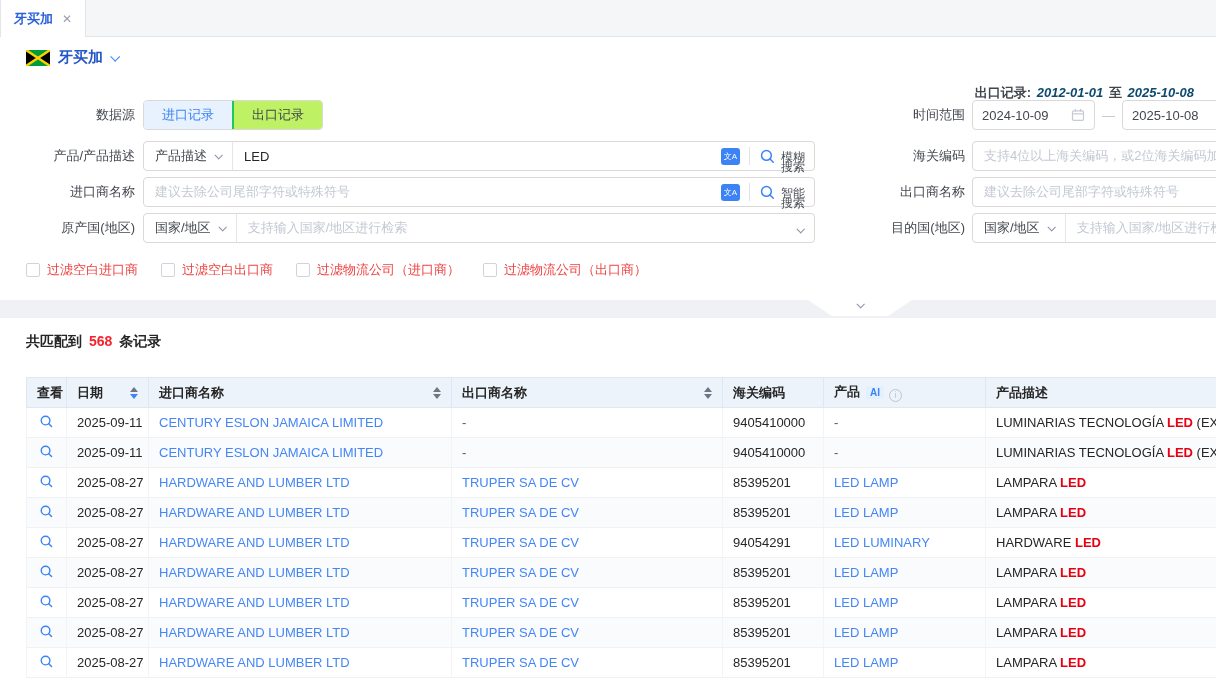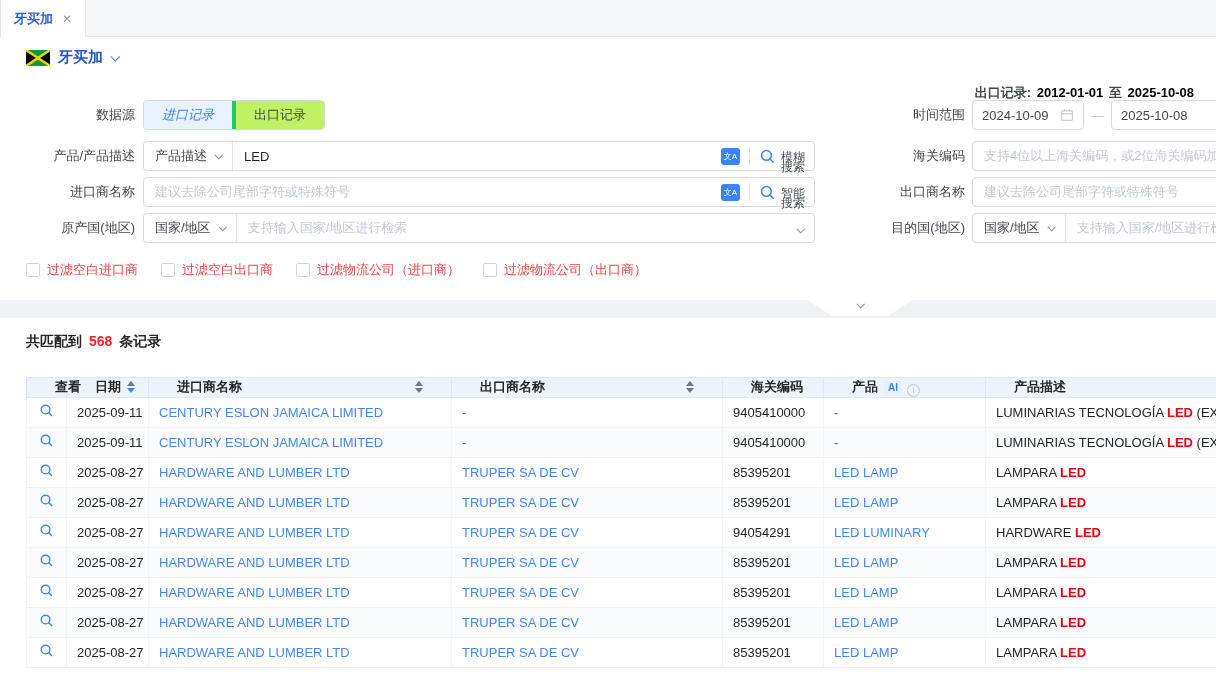--- a/index.html
+++ b/index.html
@@ -14,36 +14,36 @@
   .tab-close { color:#9aa0a8; font-size:12px; }
 
   
   .country-row { position:absolute; top:48; left:26px; top:48px; display:flex; align-items:center; gap:8px; }
   .country-name { color:#2457c5; font-size:15px; font-weight:700; }
   .caret { display:inline-block; width:6px; height:6px; border-right:1.4px solid #8a94a6; border-bottom:1.4px solid #8a94a6; transform:rotate(45deg) translateY(-1px); }
   .caret.blue { border-color:#3c83f6; width:7px; height:7px; }
 
   
   .update-range { position:absolute; top:84px; right:20px; font-size:13px; color:#42464d; font-weight:700; white-space:nowrap; }
-  .update-range .date { color:#000000; padding:0 2px; }
+  .update-range .date { color:#0c4a6e; padding:0 2px;font-style:italic; }
 
   
   .f-row { position:absolute; left:0; width:1300px; height:30px; display:flex; align-items:center; }
   .f-label { width:135px; text-align:right; color:#42464d; flex:none; }
   .f-ctrl { margin-left:8px; flex:none; }
   .r-label { width:150px; text-align:right; color:#42464d; flex:none; }
   .r-ctrl { margin-left:7px; flex:none; display:flex; align-items:center; }
   .left-zone { width:815px; flex:none; display:flex; align-items:center; }
 
   .seg { display:flex; height:30px; border:1px solid #d9d9d9; border-radius:4px; overflow:hidden; background:#fff; }
   .seg-btn { padding:0 18px; display:flex; align-items:center; color:#42464d; cursor:pointer; background:#bef264; }
   .seg-btn.active { background:#e7f2fe; color:#3c83f6; border-right:1px solid #d9d9d9; }
-  .seg-btn:first-child { border-right:4px solid #22c55e;font-style:italic; }
-
-  .date-input { width:112px; height:30px; border:1px solid #d9d9d9; border-radius:4px; display:flex; align-items:center; justify-content:space-between; padding:0 9px; color:#42464d; background:#fff; }
+  .seg-btn:first-child { border-right:2px solid #22c55e; }
+
+  .date-input { width:123px; height:30px; border:1px solid #d9d9d9; border-radius:4px; display:flex; align-items:center; justify-content:space-between; padding:0 9px; color:#42464d; background:#fff; }
   .range-sep { color:#c0c4cc; margin:0 7px; }
 
   .input-group { display:flex; align-items:center; border:1px solid #d9d9d9; border-radius:4px; height:30px; width:672px; background:#fff; }
   .ig-select { display:flex; align-items:center; gap:8px; padding:0 11px; border-right:1px solid #e6e6e6; color:#42464d; height:100%; flex:none; cursor:pointer; }
   .ig-text { flex:1; padding:0 11px; color:#262626; white-space:nowrap; overflow:hidden; }
   .ig-text.placeholder, .placeholder { color:#c3c8d2; }
   .ig-translate { width:19px; height:17px; background:#3c83f6; border-radius:3px; color:#fff; font-size:8px; line-height:17px; text-align:center; margin-right:9px; flex:none; cursor:pointer; }
   .ig-divider { width:1px; height:18px; background:#e2e2e2; flex:none; }
   .ig-search { display:flex; align-items:center; gap:5px; padding:0 9px; flex:none; cursor:pointer; }
   .search-lines { font-size:12px; line-height:10px; color:#4a4f57;margin-top:12px; }
@@ -62,21 +62,21 @@
   .collapse-notch { position:absolute; top:300px; left:808px; width:104px; height:16px; background:#fff; clip-path:polygon(0 0,100% 0,77% 100%,23% 100%); display:flex; align-items:flex-start; justify-content:center; cursor:pointer; }
   .collapse-notch .caret { margin-top:2px; }
 
   
   .results { position:absolute; top:318px; left:0; width:1216px; height:365px; background:#fff; }
   .count-line { position:absolute; top:15px; left:26px; font-size:14px; font-weight:700; color:#262626; }
   .count-num { color:#f5222d; padding:0 3px;margin-top:16px; }
 
   .table-wrap { position:absolute; top:59px; left:26px; width:1190px; height:306px; overflow:hidden; }
   table { table-layout:fixed; width:1215px; border-collapse:collapse; font-size:13px; }
-  th { background:#edf3fa; height:19px; font-weight:700; color:#262626; text-align:left; padding:0 28px; border:1px solid #e0e7f0; border-left:none; white-space:nowrap; }
+  th { background:#edf3fa; height:30px; font-weight:700; color:#262626; text-align:left; padding:0 10px; border:1px solid #e0e7f0; border-left:none; white-space:nowrap; }
   th:first-child { border-left:1px solid #e0e7f0; text-align:center; }
   .th-flex { display:flex; align-items:center; justify-content:space-between; }
   td { height:30px; padding:0 10px; border-bottom:1px solid #f0f1f3; border-right:1px solid #f3f4f6; white-space:nowrap; overflow:hidden; color:#262626; }
   td:first-child { border-left:1px solid #f3f4f6; text-align:center; }
   tr.zebra td { background:#fafbfc; }
   .link { color:#4486f6; cursor:pointer; }
   .hl { color:#e60012; font-weight:700; }
   .dim { color:#595959; }
 
   .sort { display:inline-flex; flex-direction:column; gap:2px; margin-left:6px; cursor:pointer; }

